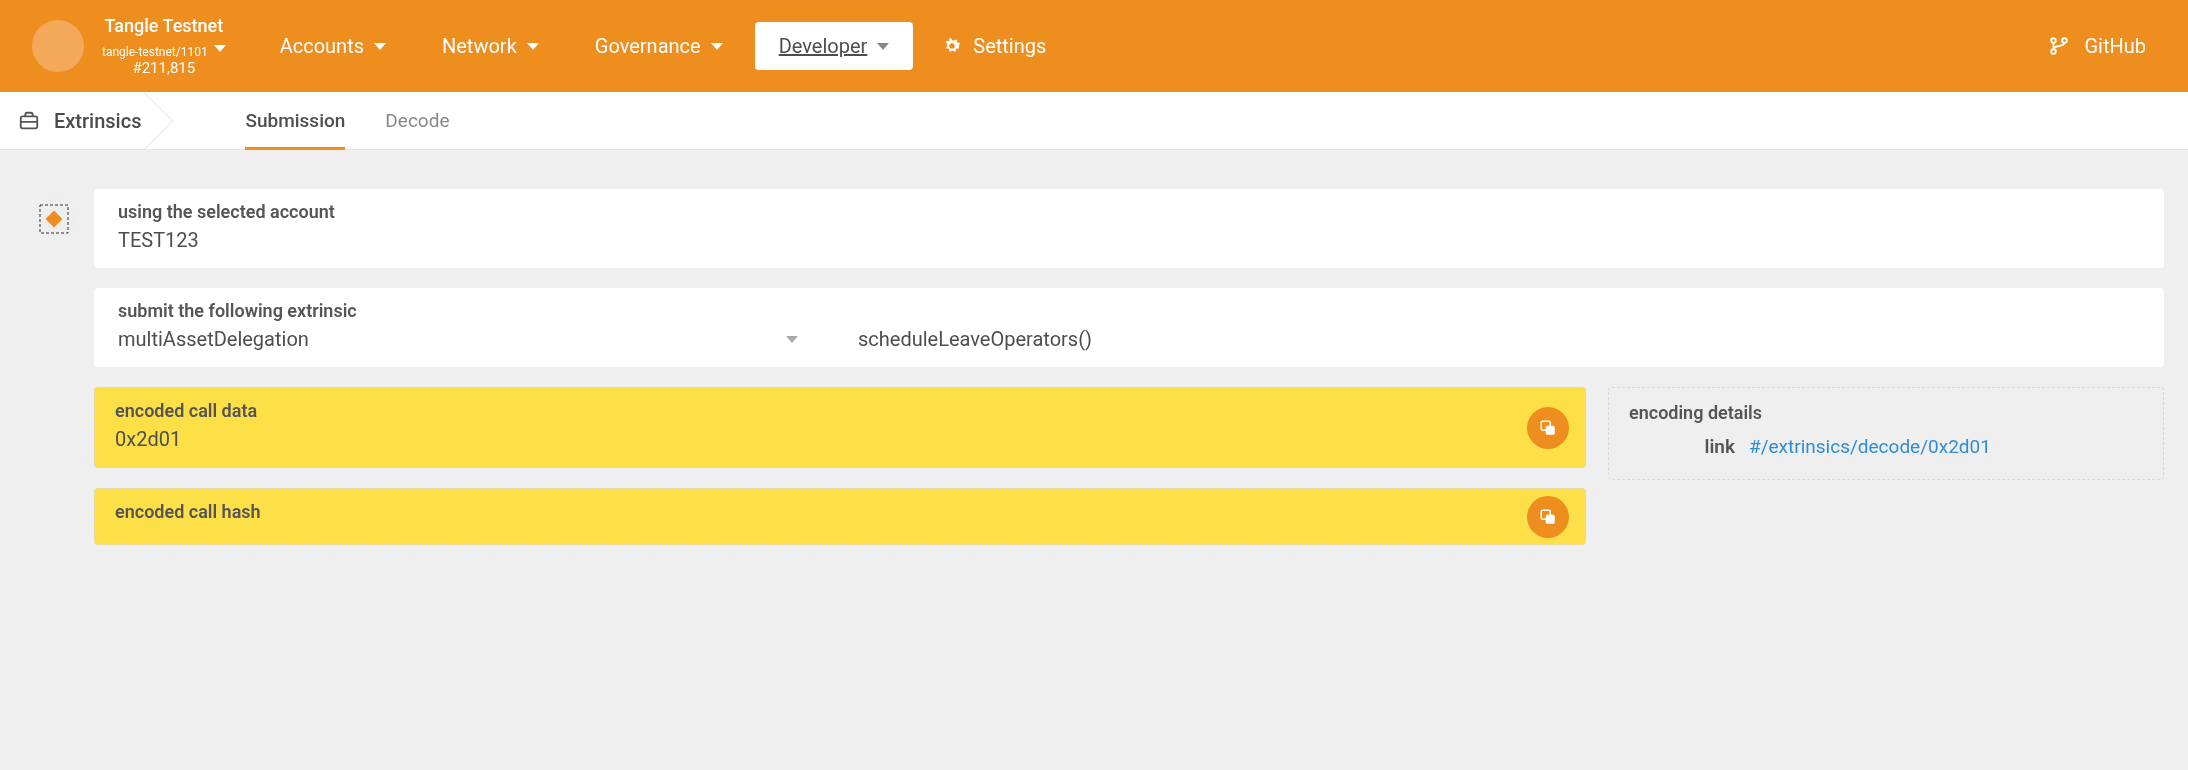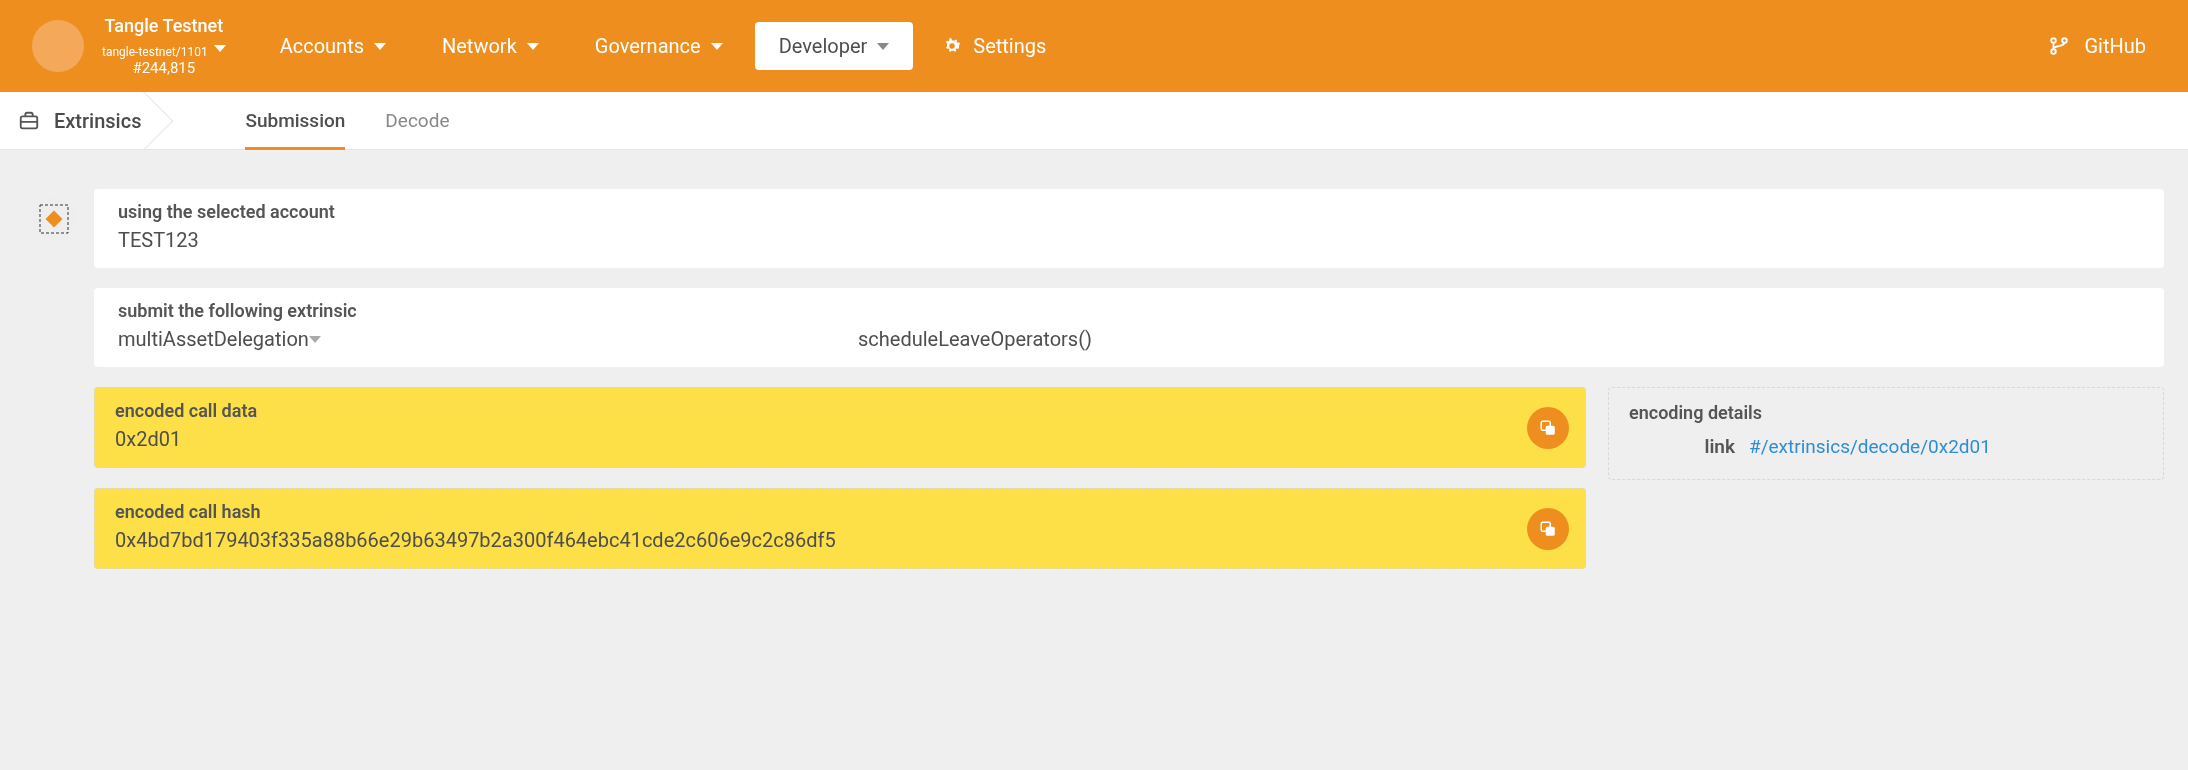--- a/index.html
+++ b/index.html
@@ -6,21 +6,21 @@
   body { font-family: -apple-system, BlinkMacSystemFont, "Segoe UI", Roboto, sans-serif; background: #efefef; color: #4e4e4e; width: 2188px; }
   
   .topbar { background: #ee8e1f; height: 92px; display: flex; align-items: center; padding: 0 32px; color: #fff; }
   .brand-circle { width: 52px; height: 52px; border-radius: 50%; background: #f3a85a; margin-right: 18px; }
   .brand-text { display: flex; flex-direction: column; align-items: center; line-height: 1.2; margin-right: 30px; }
   .brand-text .line1 { font-size: 18px; font-weight: 500; }
   .brand-text .line2 { font-size: 12px; display: flex; gap: 6px; margin-top: 8px; }
   .brand-text .line3 { font-size: 15px; }
   .nav { display: flex; align-items: center; gap: 8px; }
   .nav-item { display: flex; align-items: center; gap: 10px; padding: 12px 24px; font-size: 20px; cursor: pointer; border-radius: 4px; }
-  .nav-item.active { background: #fff; color: #4e4e4e; }
+  .nav-item.active { background: #fff; color: #4e4e4e; text-decoration: underline; }
   .caret { width: 0; height: 0; border-left: 6px solid transparent; border-right: 6px solid transparent; border-top: 7px solid currentColor; }
   .settings-item { display: flex; align-items: center; gap: 10px; padding: 12px 20px; font-size: 20px; cursor: pointer; }
   .spacer { flex: 1; }
   .github-item { display: flex; align-items: center; gap: 14px; font-size: 20px; cursor: pointer; padding-right: 10px;}
   
   .subbar { background: #fff; height: 58px; display: flex; align-items: center; padding-left: 18px; border-bottom: 1px solid #e6e6e6; position: relative; }
   .crumb { display: flex; align-items: center; gap: 14px; font-size: 20px; font-weight: 500; color: #4b4b4b; padding-right: 24px; position: relative; height: 100%; }
   .crumb-arrow { position: absolute; right: -22px; top: 0; height: 100%; width: 44px; overflow: hidden; }
   .crumb-arrow::before { content:""; position:absolute; left:-24px; top:50%; width:44px; height:44px; border:1px solid #e6e6e6; border-left:none; border-bottom:none; transform: translateY(-50%) rotate(45deg); background:#fff; }
   .tabs { display: flex; gap: 40px; margin-left: 80px; height: 100%; align-items: center; }
@@ -34,21 +34,21 @@
   .identicon { width: 44px; height: 44px; border-radius: 50%; position: relative; flex: none; margin-top: 8px; }
   
   .card { background: #fff; border-radius: 4px; padding: 12px 24px 16px; flex: 1; }
   .card .label { font-size: 18px; font-weight: 600; color: #555; margin-bottom: 6px; }
   .card .value { font-size: 20px; color: #4e4e4e; }
   
   .gap-left { margin-left: 62px; }
   .section-gap { margin-top: 20px; }
   
   .extrinsic-row { display: flex; gap: 60px; align-items: center; }
-  .pallet-sel { flex: 0 0 680px; display: flex; align-items: center; justify-content: flex-start; }
+  .pallet-sel { flex: 0 0 680px; display: flex; align-items: center; justify-content: space-between; }
   .caret-grey { width: 0; height: 0; border-left: 6px solid transparent; border-right: 6px solid transparent; border-top: 7px solid #aaa; }
   
   .grey-card { background: #fde047; border: 1px dashed #d8d8d8; border-radius: 4px; padding: 12px 20px 16px; position: relative; }
   .grey-card .label { font-size: 18px; font-weight: 600; color: #555; margin-bottom: 6px; }
   .grey-card .value { font-size: 20px; color: #4e4e4e; font-family: inherit; word-break: break-all; }
   .copy-btn { position: absolute; right: 16px; top: 50%; transform: translateY(-50%); width: 42px; height: 42px; border-radius: 50%; background: #ee8e1f; display:flex; align-items:center; justify-content:center; cursor:pointer; }
   .copy-btn svg { fill: #fff; }
   
   .bottom-row { display: flex; gap: 22px; margin-top: 20px; align-items: flex-start; }
   .left-col { flex: 1; display: flex; flex-direction: column; gap: 20px; }
@@ -64,21 +64,21 @@
 <body>
 
 <div class="topbar">
   <div class="brand-circle"></div>
   <div class="brand-text">
     <span class="line1">Tangle Testnet</span>
     <span class="line2">
       <span>tangle-testnet/1101</span>
       <span class="caret"></span>
     </span>
-    <span class="line3">#244,815</span>
+    <span class="line3">#211,815</span>
   </div>
   <div class="nav">
     <div class="nav-item">
       <span>Accounts</span>
       <span class="caret"></span>
     </div>
     <div class="nav-item">
       <span>Network</span>
       <span class="caret"></span>
     </div>
@@ -164,21 +164,20 @@
         <div class="value">0x2d01</div>
         <div class="copy-btn">
           <svg width="18" height="18" viewBox="0 0 24 24">
               <rect x="9" y="9" width="12" height="12" rx="2"></rect>
               <rect x="3" y="3" width="12" height="12" rx="2" fill="none" stroke="#fff" stroke-width="2"></rect>
             </svg>
         </div>
       </div>
       <div class="grey-card">
         <div class="label">encoded call hash</div>
-        <div class="value">0x4bd7bd179403f335a88b66e29b63497b2a300f464ebc41cde2c606e9c2c86df5</div>
         <div class="copy-btn">
           <svg width="18" height="18" viewBox="0 0 24 24">
               <rect x="9" y="9" width="12" height="12" rx="2"></rect>
               <rect x="3" y="3" width="12" height="12" rx="2" fill="none" stroke="#fff" stroke-width="2"></rect>
             </svg>
         </div>
       </div>
     </div>
     <div class="right-col">
       <div class="enc-box">

